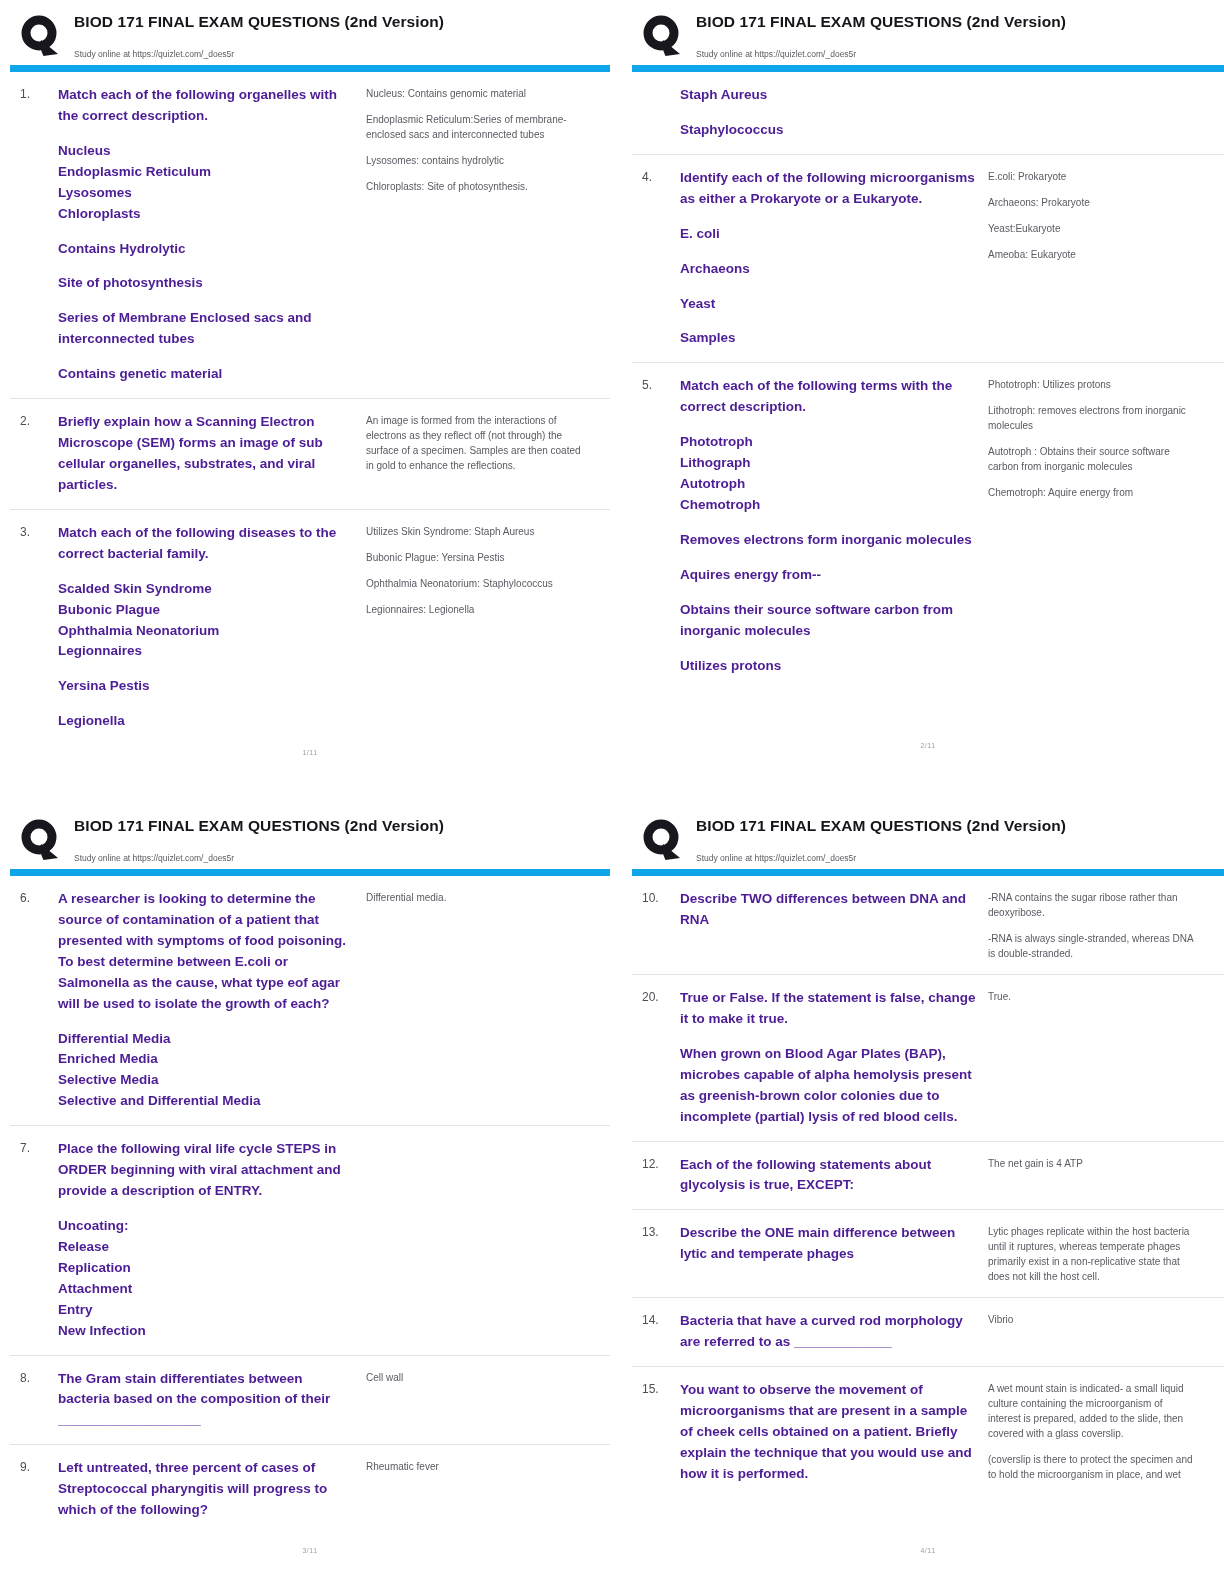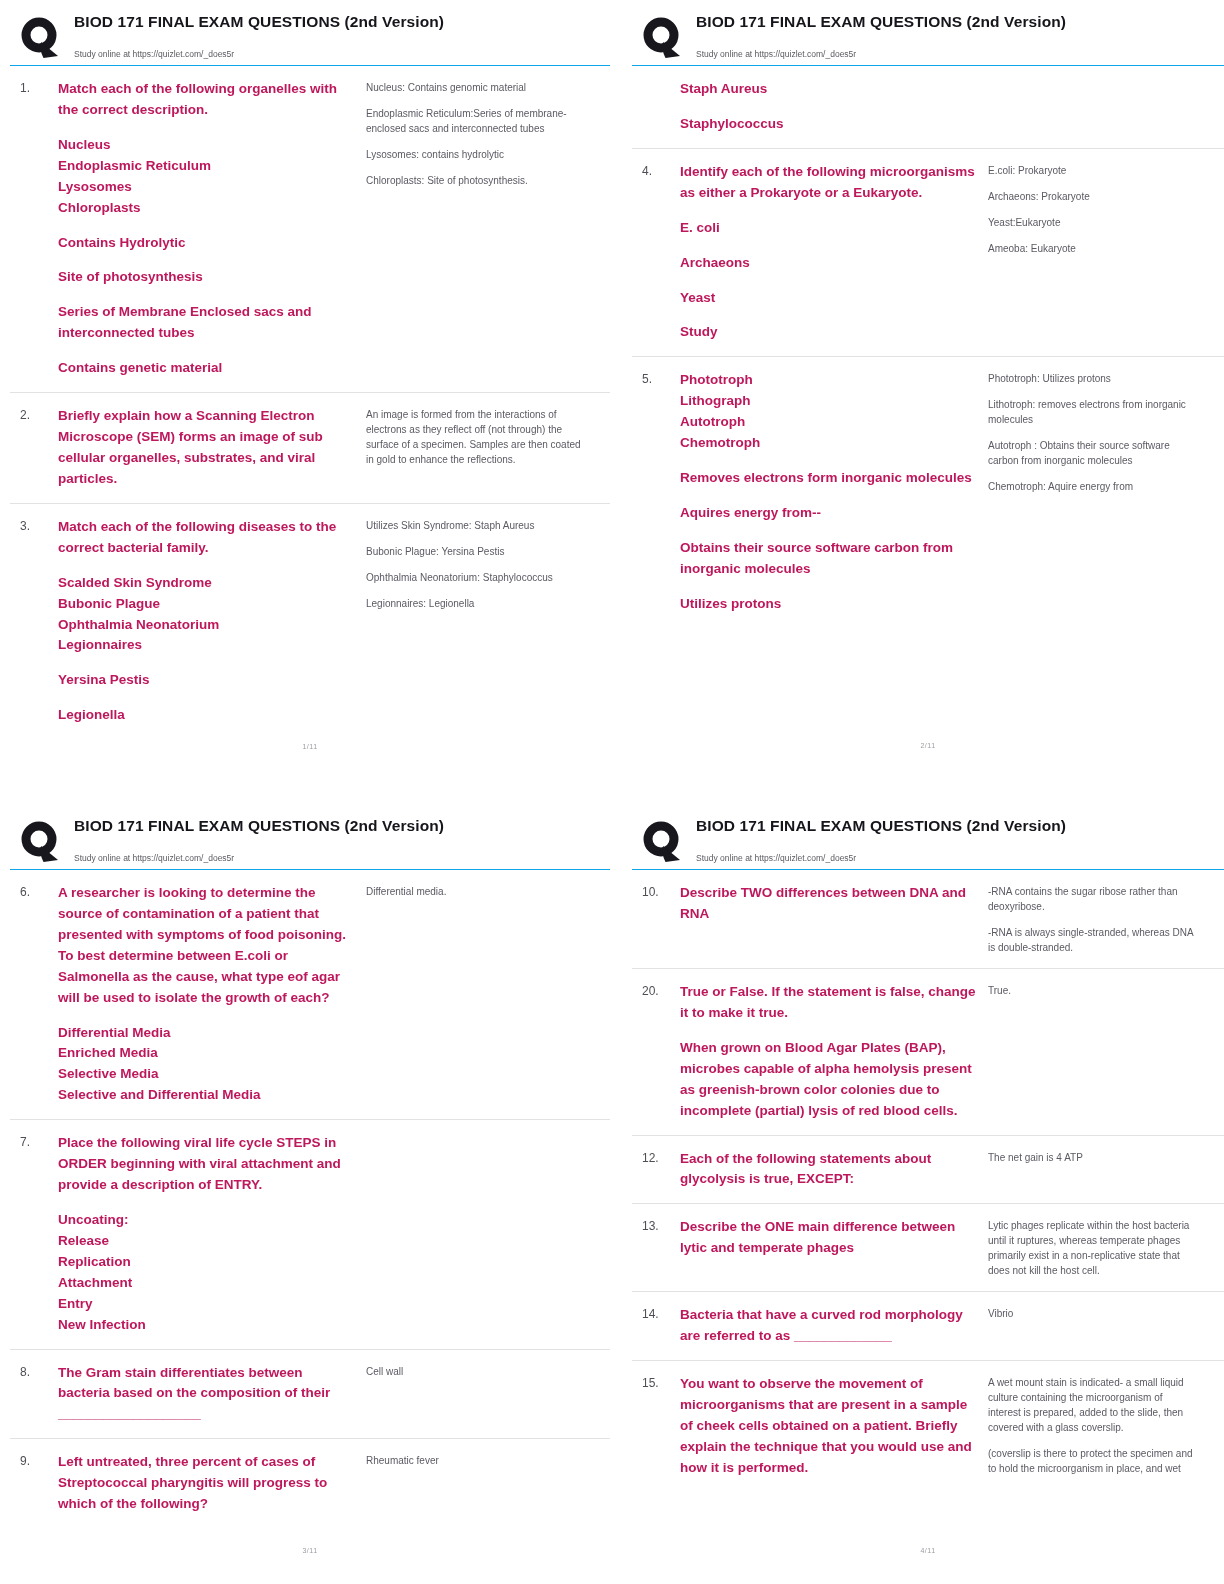--- a/index.html
+++ b/index.html
@@ -17,23 +17,23 @@
 
   .page {
     display: flex;
     flex-direction: column;
     overflow: hidden;
     background: #ffffff;
   }
 
   .page-header {
     display: flex;
-    align-items: flex-end;
+    align-items: center;
     padding: 2px 0 6px 10px;
-    border-bottom: 1px solid #0ea5e9;
+    border-bottom: 7px solid #0ea5e9;
   }
   .logo { display: inline-block; width: 40px; height: 44px; flex: 0 0 auto; }
   .head-text { margin-left: 14px; padding-top: 3px; }
   .title {
     font-size: 15.5px;
     font-weight: bold;
     color: #15151b;
     letter-spacing: 0.1px;
   }
   .subtitle {
@@ -54,21 +54,21 @@
   .num {
     font-size: 12px;
     color: #4e4e56;
     padding-top: 2px;
     text-align: left;
   }
   .qcol { }
   .qp {
     font-size: 13.5px;
     font-weight: bold;
-    color: #be185d;
+    color: #4c1d95;
     line-height: 1.55;
     white-space: pre-line;
     margin-bottom: 14px;
   }
   .qp:last-child { margin-bottom: 0; }
   .acol { padding-top: 1px; }
   .ap {
     font-size: 10px;
     color: #5a5a63;
     line-height: 1.5;
@@ -179,33 +179,34 @@
     <div class="acol"></div>
   </div>
 
   <div class="row">
     <div class="num">4.</div>
     <div class="qcol">
             <p class="qp">Identify each of the following microorganisms as either a Prokaryote or a Eukaryote.</p>
             <p class="qp">E. coli</p>
             <p class="qp">Archaeons</p>
             <p class="qp">Yeast</p>
-            <p class="qp">Study</p>
+            <p class="qp">Samples</p>
           </div>
     <div class="acol">
             <p class="ap">E.coli: Prokaryote</p>
             <p class="ap">Archaeons: Prokaryote</p>
             <p class="ap">Yeast:Eukaryote</p>
             <p class="ap">Ameoba: Eukaryote</p>
           </div>
   </div>
 
   <div class="row">
     <div class="num">5.</div>
     <div class="qcol">
+            <p class="qp">Match each of the following terms with the correct description.</p>
             <p class="qp">Phototroph
 Lithograph
 Autotroph
 Chemotroph</p>
             <p class="qp">Removes electrons form inorganic molecules</p>
             <p class="qp">Aquires energy from--</p>
             <p class="qp">Obtains their source software carbon from inorganic molecules</p>
             <p class="qp">Utilizes protons</p>
           </div>
     <div class="acol">

